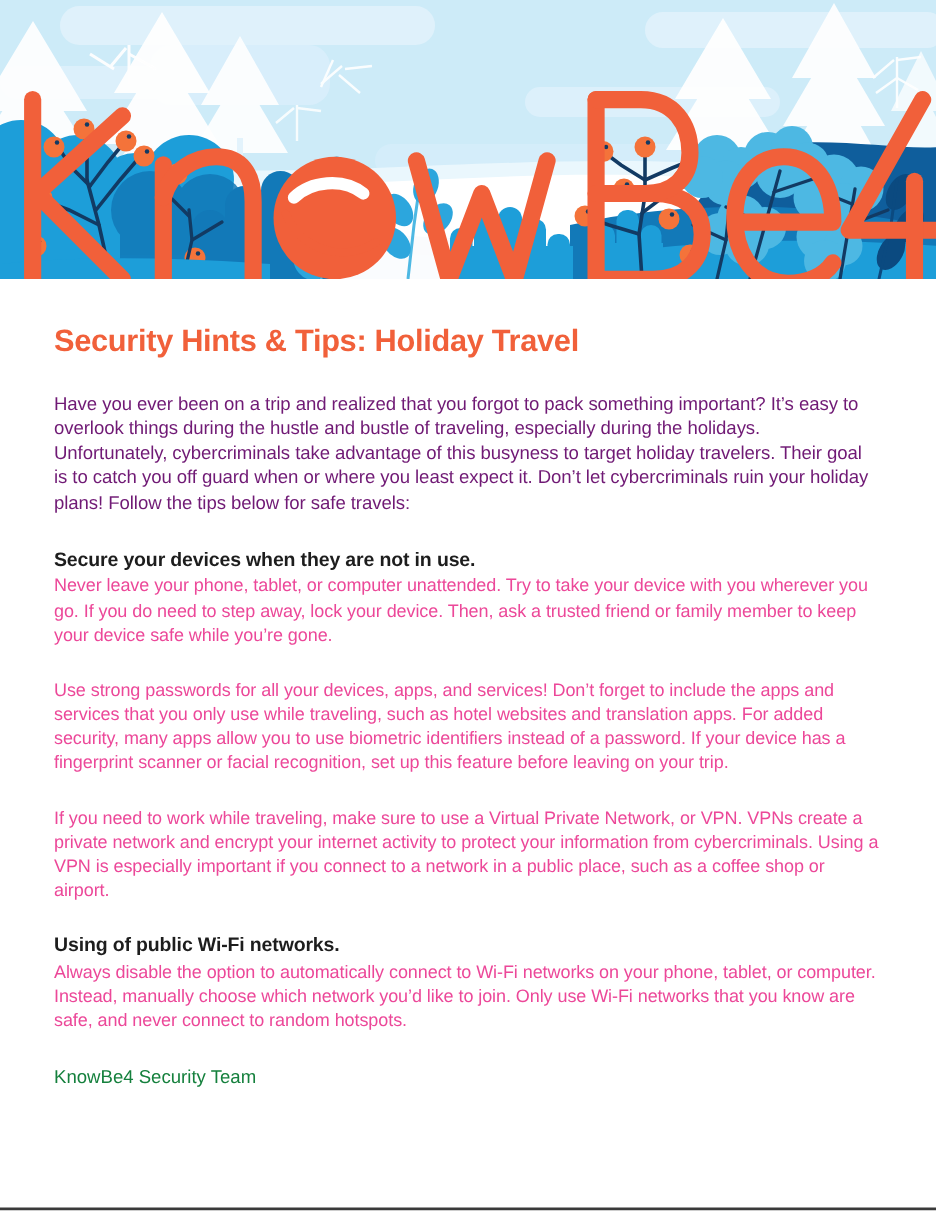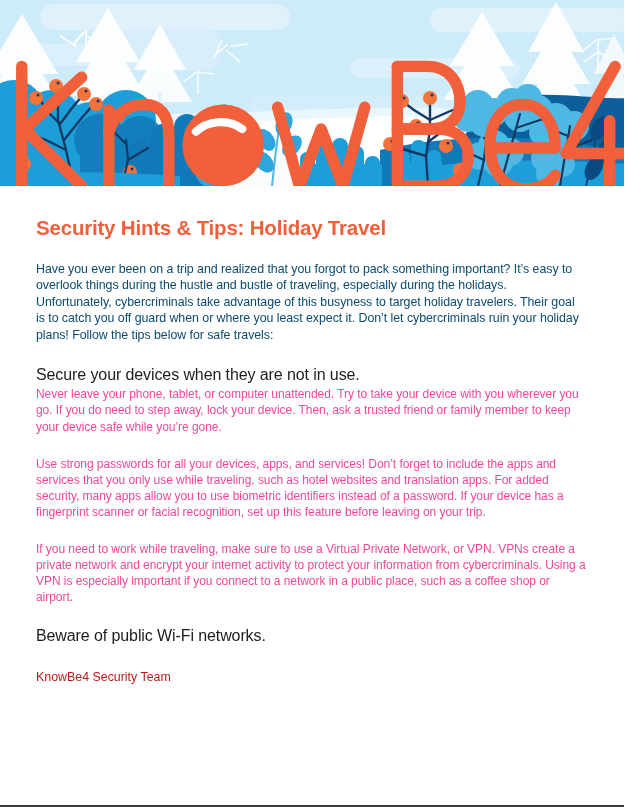--- a/index.html
+++ b/index.html
@@ -51,43 +51,43 @@
     font-size: 20.5px;
     font-weight: bold;
     letter-spacing: -0.2px;
     margin: 31px 0 0 0;
     line-height: 1.1;
   }
   .intro {
     margin: 21px 4px 0 0;
     font-size: 12.4px;
     line-height: 1.34;
-    color: #0c4a6e;
+    color: #701a75;
     letter-spacing: -0.05px;
   }
   .tip { margin-top: 21px; }
   .tip-head {
-    font-size: 16px;
-    font-weight: normal;
+    font-size: 13px;
+    font-weight: bold;
     color: #1d1d1d;
     line-height: 1.3;
     letter-spacing: -0.1px;
   }
   .tip-body {
     font-size: 12px;
     line-height: 1.34;
     color: #ec4899;
     margin-top: 1px;
     letter-spacing: -0.05px;
   }
   .signature {
     margin-top: 22px;
     font-size: 12.4px;
     line-height: 1.36;
-    color: #b91c1c;
+    color: #15803d;
   }
   .signature div { display: block; }
 </style>
 </head>
 <body>
 
 <div class="page">
 
   <div class="hero">
     <svg viewBox="0 0 626 186" width="626" height="186" xmlns="http://www.w3.org/2000/svg">
@@ -401,21 +401,22 @@
 
     <div class="tip">
       <div class="tip-body">Use strong passwords for all your devices, apps, and services! Don’t forget to include the apps and services that you only use while traveling, such as hotel websites and translation apps. For added security, many apps allow you to use biometric identifiers instead of a password. If your device has a fingerprint scanner or facial recognition, set up this feature before leaving on your trip.</div>
     </div>
 
     <div class="tip">
       <div class="tip-body">If you need to work while traveling, make sure to use a Virtual Private Network, or VPN. VPNs create a private network and encrypt your internet activity to protect your information from cybercriminals. Using a VPN is especially important if you connect to a network in a public place, such as a coffee shop or airport.</div>
     </div>
 
     <div class="tip">
-      <div class="tip-head">Beware of public Wi-Fi networks.</div>
+      <div class="tip-head">Using of public Wi-Fi networks.</div>
+      <div class="tip-body">Always disable the option to automatically connect to Wi-Fi networks on your phone, tablet, or computer. Instead, manually choose which network you’d like to join. Only use Wi-Fi networks that you know are safe, and never connect to random hotspots.</div>
     </div>
 
     <div class="signature">
       <div>KnowBe4 Security Team</div>
     </div>
 
   </div>
 </div>
 
 </body></html>

